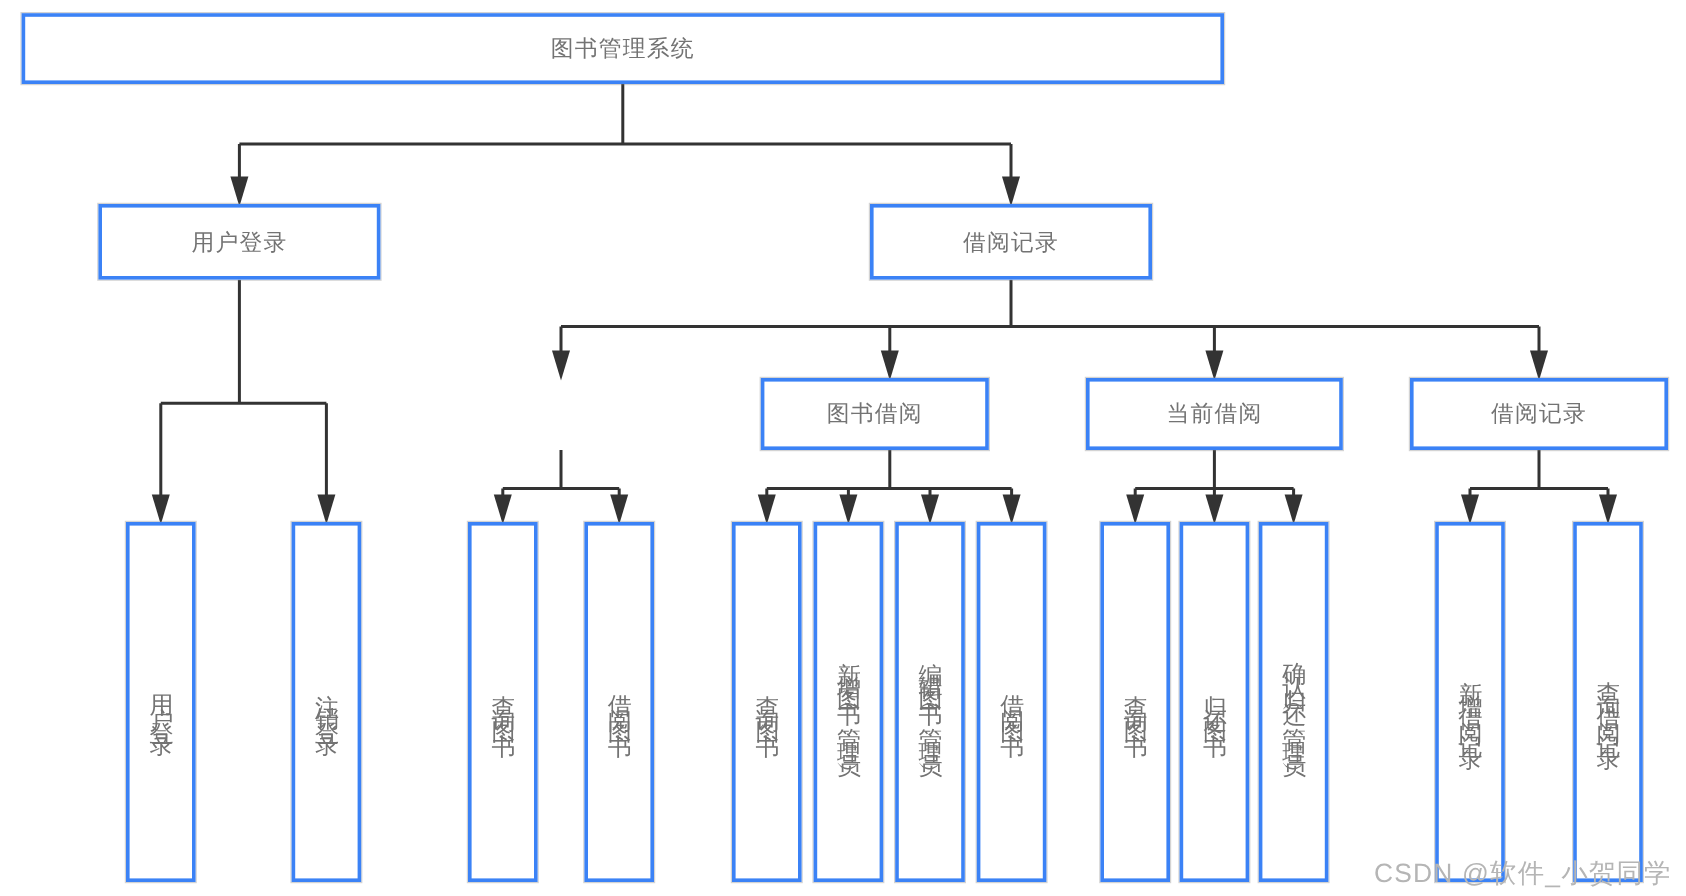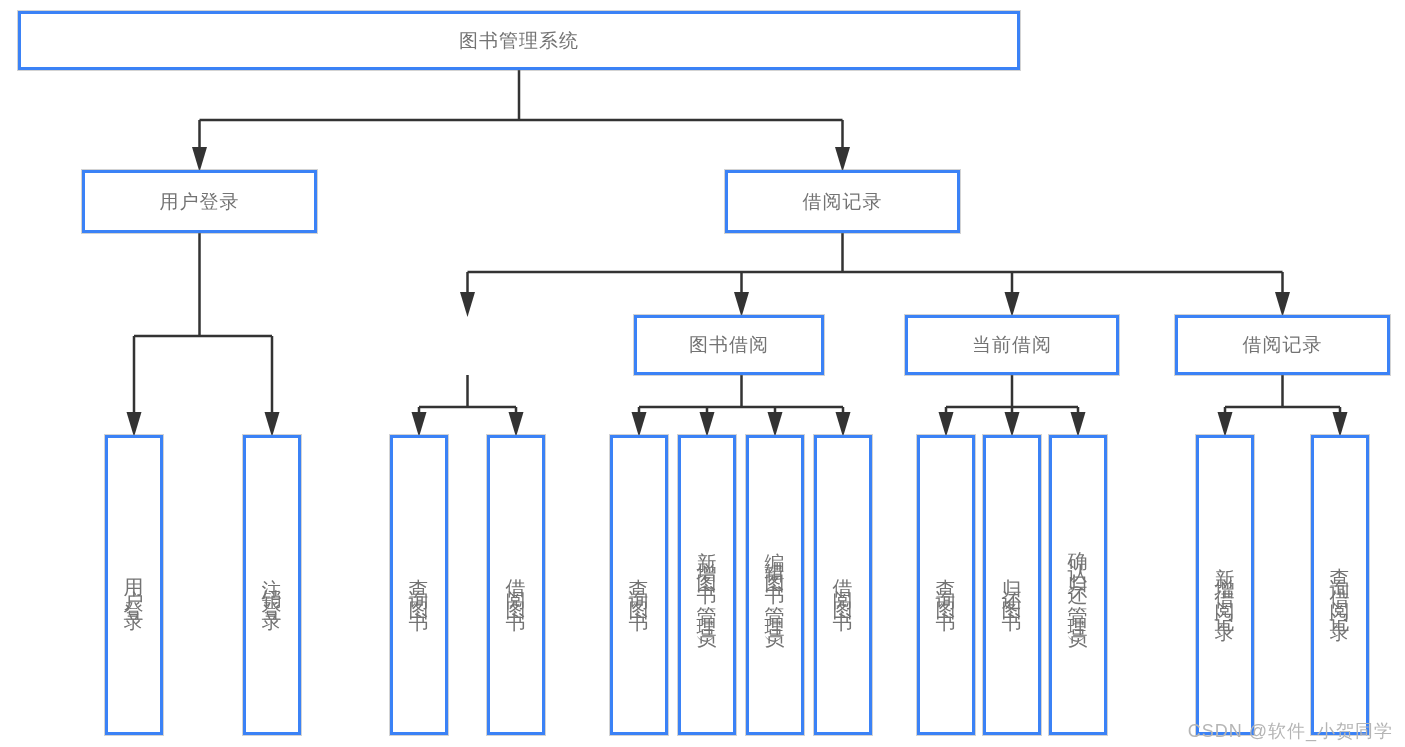--- a/index.html
+++ b/index.html
@@ -34,21 +34,21 @@
     writing-mode: vertical-rl;
     text-orientation: mixed;
     font-size: 20px;
     letter-spacing: 11px;
     line-height: 1;
   }
   .watermark {
     position: absolute;
     right: 12px;
     bottom: 4px;
-    font-size: 18px;
+    font-size: 22px;
     color: #b5b5b5;
     letter-spacing: 1px;
     z-index: 3;
     white-space: nowrap;
   }
 </style>
 </head>
 <body>
 
 <div id="canvas">

